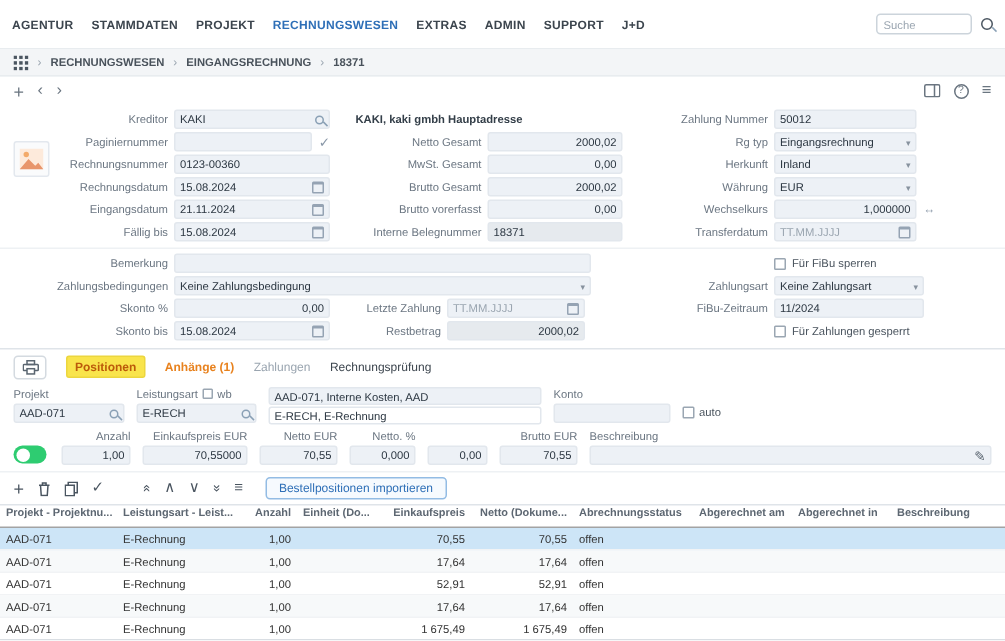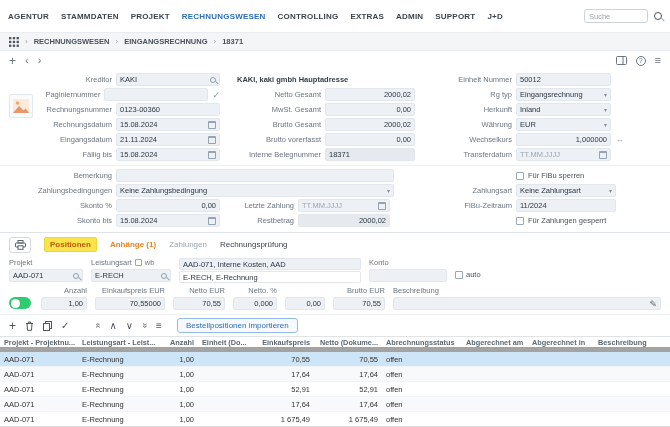--- a/index.html
+++ b/index.html
@@ -30,21 +30,21 @@
   .toolbar { height:19px; display:flex; align-items:center; justify-content:space-between; padding:0 9px; }
   .tb-left, .tb-right { display:flex; gap:9px; align-items:center; }
   .tb-ic { color:#6a7580; font-size:11px; line-height:1; cursor:pointer; display:inline-flex; align-items:center; }
   .helpc { width:10px; height:10px; border:1px solid #6a7580; border-radius:50%; font-size:7px;
            display:flex; align-items:center; justify-content:center; color:#6a7580; cursor:pointer; }
 
   
   .formarea { position:relative; border-bottom:1px solid #eef1f4; }
   .fgrid { display:flex; justify-content:space-between; padding:3px 46px 4px 8px; }
   .fcol { display:flex; flex-direction:column; gap:2px; }
-  .fcol1 { margin-left:30px; width:182px;align-items:flex-end; }
+  .fcol1 { margin-left:30px; width:182px; }
   .fcol2 { width:178px; }
   .fcol3 { width:192px; }
   .frow { display:flex; align-items:center; gap:4px; height:13px; }
   .flbl { color:#6b7682; font-size:7.5px; text-align:right; flex-shrink:0; white-space:nowrap; }
   .lw1 { width:74px; } .lw2 { width:84px; } .lw3 { width:80px; } .lw4 { width:70px; }
   .fld { display:flex; align-items:center; background:#edf1f6; border:1px solid #e2e7ed;
          border-radius:2px; height:13px; padding:0 3px; gap:2px; }
   .fld input { border:0; background:transparent; width:100%; min-width:0; font-size:7.5px;
                color:#2c3742; padding:0; outline:none; font-family:"Liberation Sans", sans-serif; }
   .fld input.num { text-align:right; }
@@ -104,42 +104,41 @@
   
   .posactions { display:flex; align-items:center; gap:9px; padding:3px 9px; border-bottom:1px solid #dfe4e9; }
   .pa-ic { color:#4a5560; font-size:10px; line-height:1; cursor:pointer; display:inline-flex; align-items:center; }
   .pa-ic.big { font-size:12px; }
   .rot { display:inline-block; transform:rotate(90deg); font-size:9px; }
   .pa-gap { width:8px; }
   .importbtn { border:1px solid #93bce4; color:#2e6fb7; background:#f6fafe; border-radius:3px;
                font-size:8px; padding:2px 8px; cursor:pointer; font-family:"Liberation Sans", sans-serif; margin-left:6px; }
 
   
-  .thead { display:flex; height:15px; align-items:center; border-bottom:5px solid #a3a3a3; }
+  .thead { display:flex; height:15px; border-bottom:1px solid #a3a3a3; }
   .th { font-size:7.3px; font-weight:bold; color:#5d6772; padding:0 4px; white-space:nowrap; overflow:hidden; cursor:pointer; }
   .trow { display:flex; height:15px; align-items:center; border-bottom:1px solid #f1f3f5; cursor:pointer; }
   .trow:nth-child(even) { background:#f7f9fa; }
   .trow.sel { background:#cde5f7; }
   .td { font-size:7.5px; color:#333; padding:0 4px; white-space:nowrap; overflow:hidden; }
   .c0 { width:78px; } .c1 { width:80px; } .c2 { width:40px; text-align:right; }
   .c3 { width:54px; } .c4 { width:62px; text-align:right; } .c5 { width:68px; text-align:right; }
   .c6 { width:80px; } .c7 { width:66px; } .c8 { width:66px; } .c9 { flex:1; }
 </style>
 </head>
 <body>
 
 <div class="app">
 
   <div class="topnav">
     <div class="nav-items">
       <span class="nav-item">AGENTUR</span>
       <span class="nav-item">STAMMDATEN</span>
       <span class="nav-item">PROJEKT</span>
       <span class="nav-item active">RECHNUNGSWESEN</span>
-      <span class="nav-item">CONTROLLING</span>
       <span class="nav-item">EXTRAS</span>
       <span class="nav-item">ADMIN</span>
       <span class="nav-item">SUPPORT</span>
       <span class="nav-item">J+D</span>
     </div>
     <div class="nav-search">
       <input placeholder="Suche" style="">
       <span class="mag" style="width:8px;height:8px;border-color:#4a5560"></span>
     </div>
   </div>
@@ -271,21 +270,21 @@
         <div class="frow">
           <span class="flbl lw2">Interne Belegnummer</span>
           <div class="fld fw2 disabled">
             <input value="18371" style="">
           </div>
         </div>
       </div>
 
       <div class="fcol fcol3">
         <div class="frow">
-          <span class="flbl lw3">Einheit Nummer</span>
+          <span class="flbl lw3">Zahlung Nummer</span>
           <div class="fld fw3">
             <input value="50012" style="">
           </div>
           <span class="tail"></span>
         </div>
         <div class="frow">
           <span class="flbl lw3">Rg typ</span>
           <div class="fld fw3">
             <span class="fval">Eingangsrechnung</span>
             <span class="dd">▾</span>

